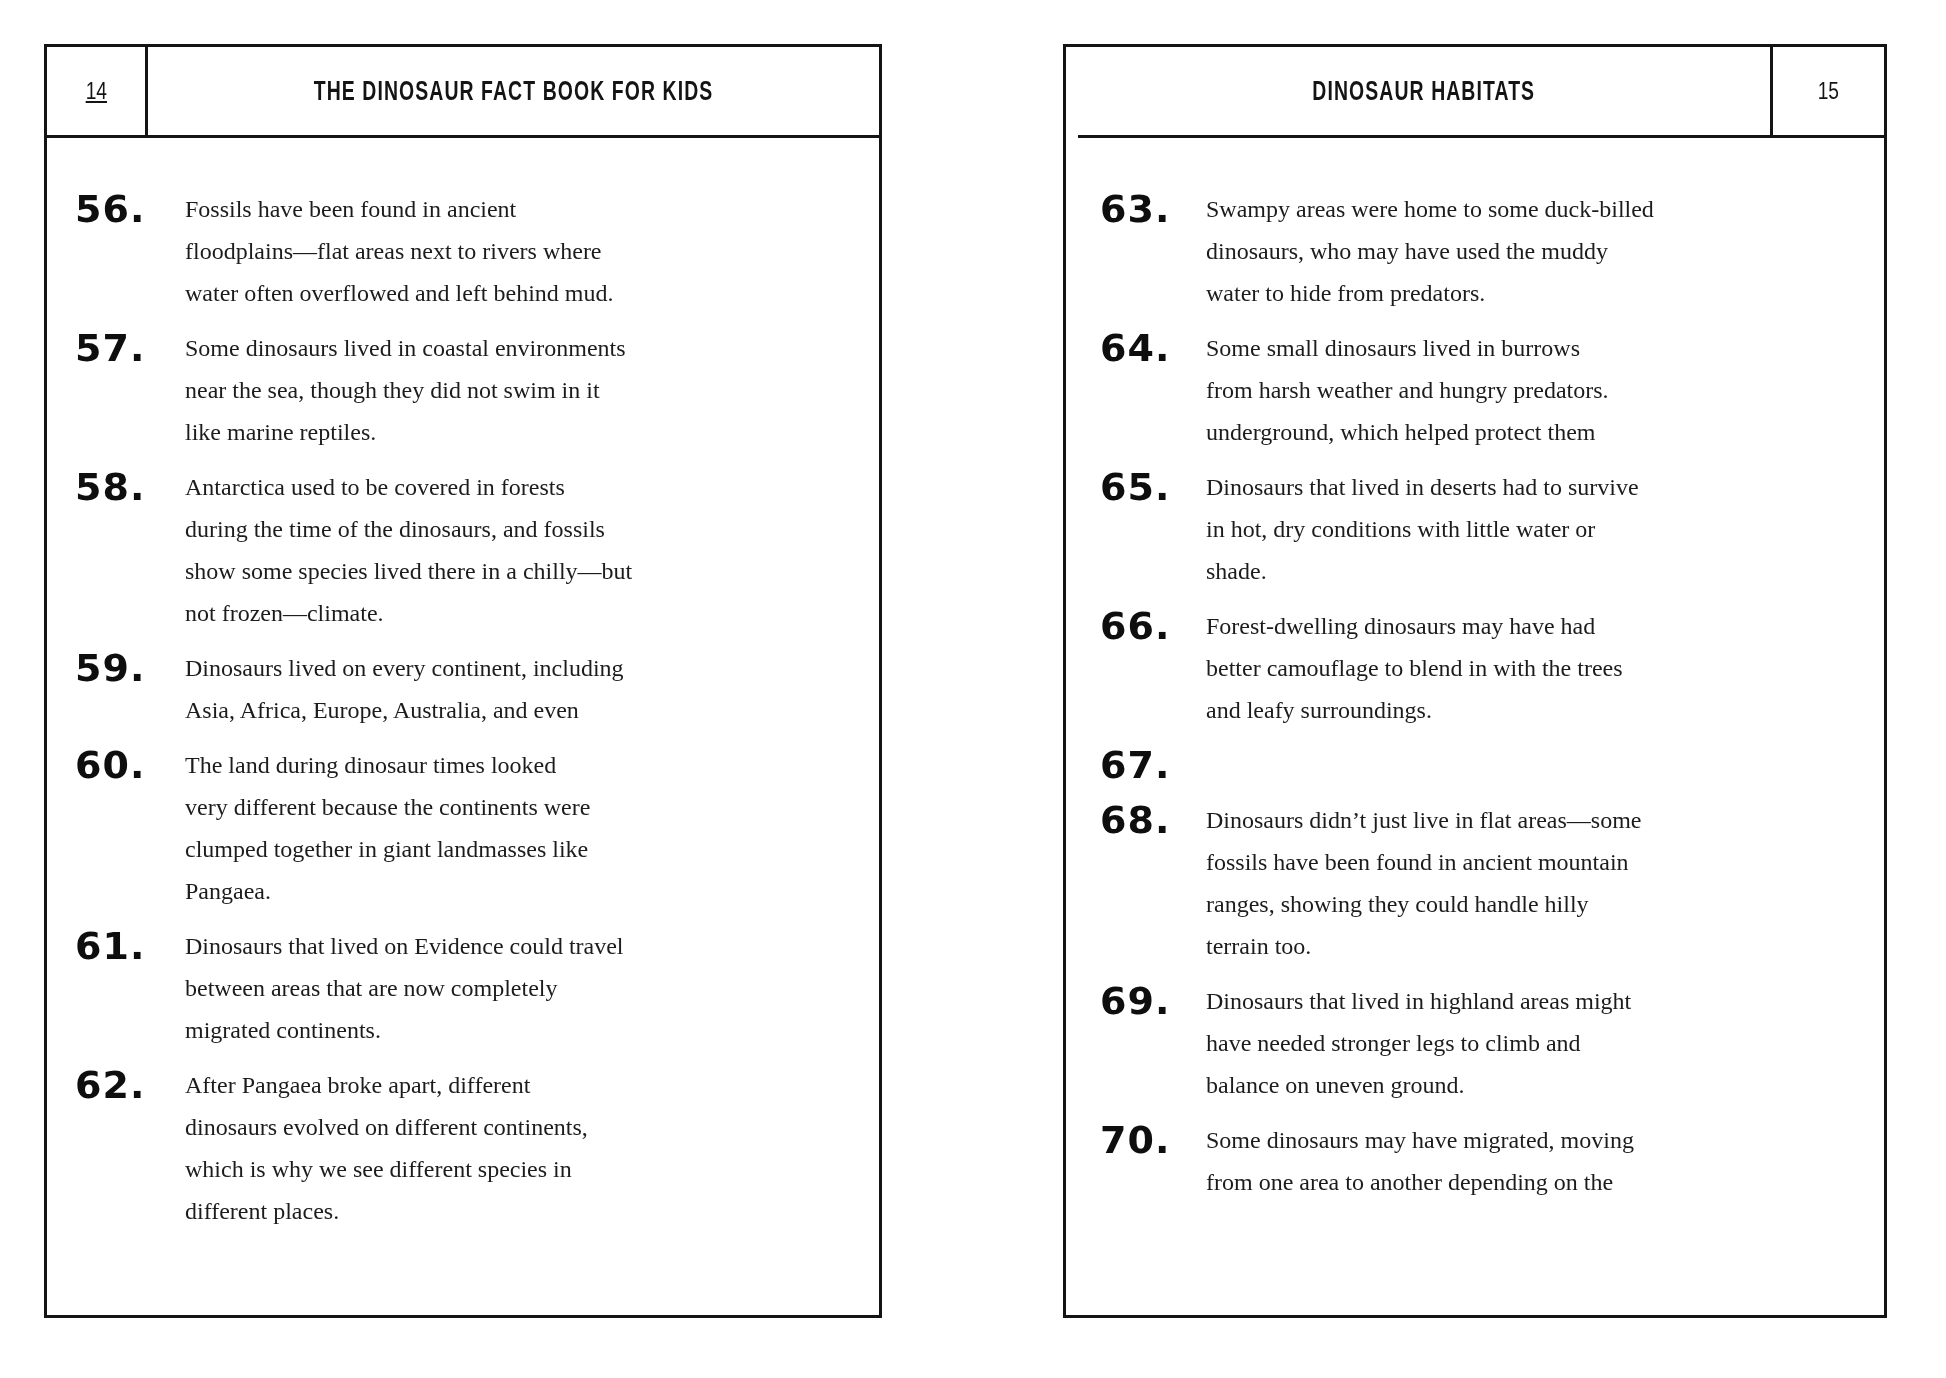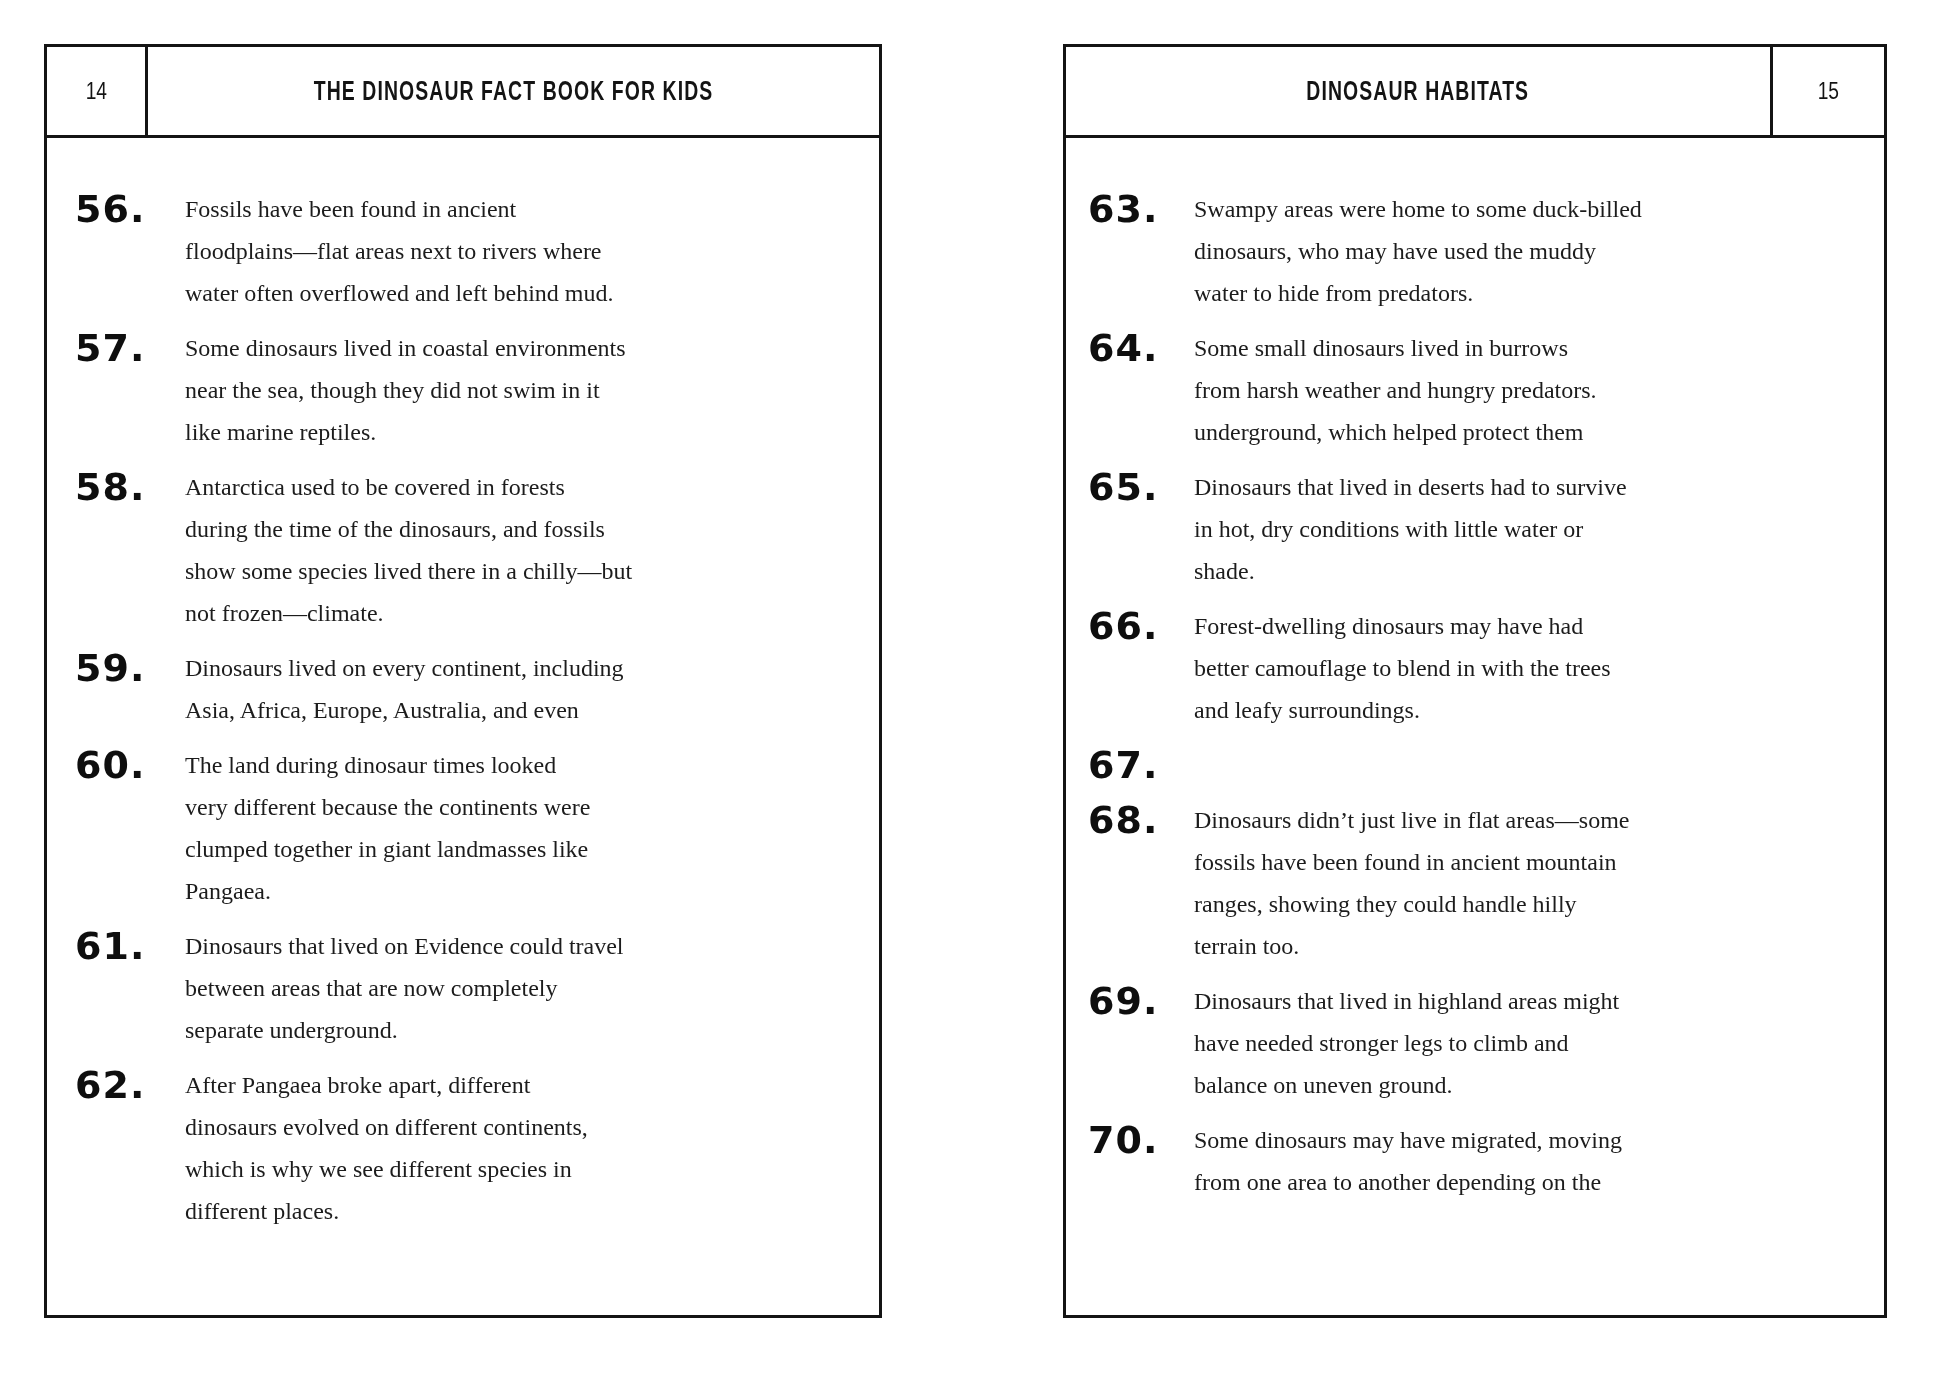--- a/index.html
+++ b/index.html
@@ -13,39 +13,39 @@
   .page {
     position: absolute;
     top: 44px;
     height: 1274px;
     background: #ffffff;
     border: 3px solid #141414;
     display: flex;
     flex-direction: column;
   }
   .page.left  { left: 44px;  width: 838px; }
-  .page.right { left: 1063px; width: 824px; }
+  .page.right { left: 1063px; width: 824px; padding-left: 12px; }
 
   .page-header {
     height: 91px;
     flex: 0 0 91px;
     border-bottom: 3px solid #141414;
     display: flex;
     align-items: stretch;
   }
   .pagenum-cell {
     display: flex;
     align-items: center;
     justify-content: center;
     font-family: "Liberation Sans", sans-serif;
     font-size: 24px;
     color: #141414;
   }
   .pagenum-cell .squeeze { display: inline-block; transform: scaleX(0.8); }
-  .page.left  .pagenum-cell { width: 101px; border-right: 3px solid #141414; }
+  .page.left  .pagenum-cell { width: 101px; border-right: 3px solid #141414; text-decoration: underline; }
   .page.right .pagenum-cell { width: 114px; border-left: 3px solid #141414; }
   .title-cell {
     flex: 1;
     display: flex;
     align-items: center;
     justify-content: center;
     color: #141414;
   }
   .header-title {
     font-family: "Liberation Sans", sans-serif;
@@ -148,21 +148,21 @@
           <span class="fact-line">clumped together in giant landmasses like</span>
           <span class="fact-line">Pangaea.</span>
         </div>
   </div>
 
   <div class="fact">
     <div class="fact-number">61.</div>
     <div class="fact-text">
           <span class="fact-line">Dinosaurs that lived on Evidence could travel</span>
           <span class="fact-line">between areas that are now completely</span>
-          <span class="fact-line">separate underground.</span>
+          <span class="fact-line">migrated continents.</span>
         </div>
   </div>
 
   <div class="fact">
     <div class="fact-number">62.</div>
     <div class="fact-text">
           <span class="fact-line">After Pangaea broke apart, different</span>
           <span class="fact-line">dinosaurs evolved on different continents,</span>
           <span class="fact-line">which is why we see different species in</span>
           <span class="fact-line">different places.</span>

